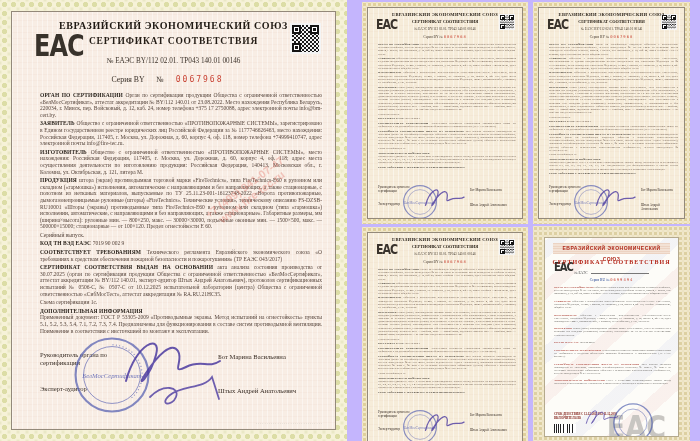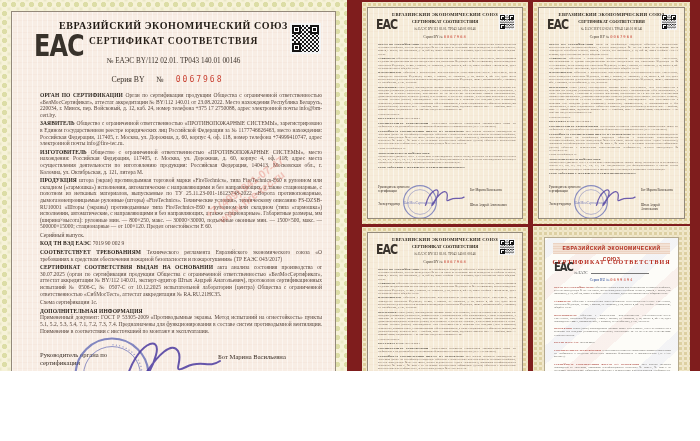--- a/index.html
+++ b/index.html
@@ -1,16 +1,16 @@
 <!DOCTYPE html>
 <html><head>
 <meta charset="utf-8">
 <style>
   html,body{margin:0;padding:0;background:#fff;}
-  .page{position:relative;width:700px;height:371px;background:#7f1d1d;overflow:hidden;
+  .page{position:relative;width:700px;height:441px;background:#c4b5fd;overflow:hidden;
         font-family:"Liberation Serif",serif;}
 
   
   .cert{position:absolute;box-sizing:border-box;
         background-color:#f6f2d8;
         background-image:radial-gradient(circle,#dcdda6 2.4px,rgba(0,0,0,0) 2.9px),
                          radial-gradient(circle,#eae8c6 1.4px,rgba(0,0,0,0) 1.9px);
         background-size:9px 9px;background-position:0 0,4.5px 4.5px;}
   .panel{position:absolute;inset:11px;background:#f8ede4;border:1px solid #93897a;
          background-image:repeating-linear-gradient(90deg,rgba(255,255,255,.45) 0 1px,rgba(0,0,0,0) 1px 5px),

